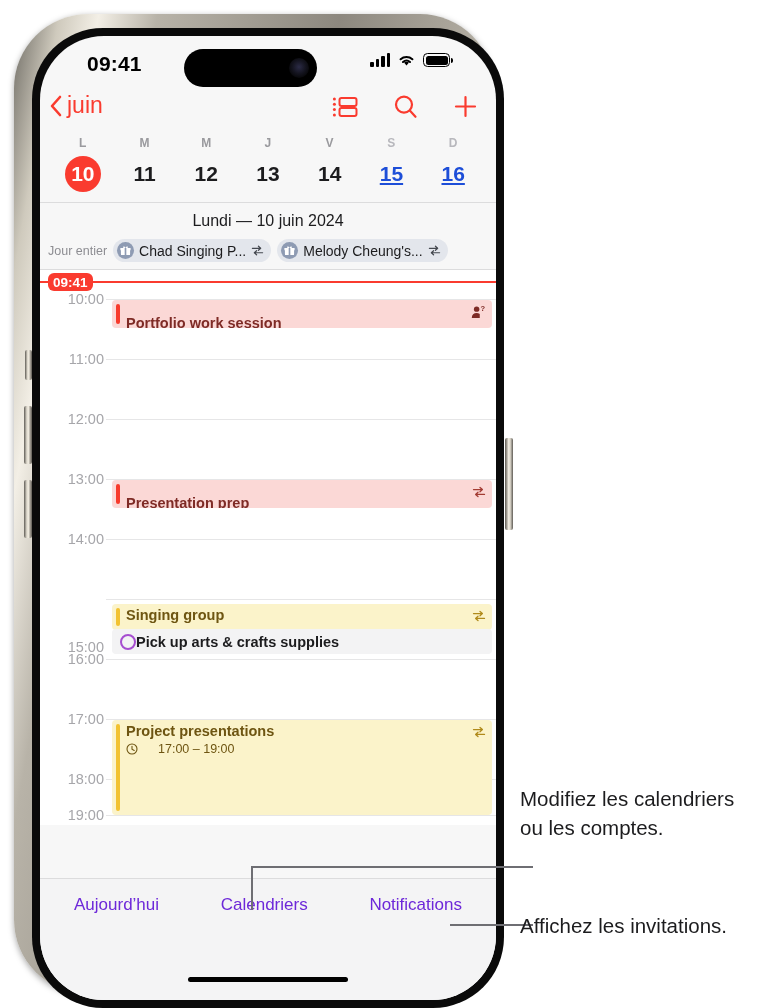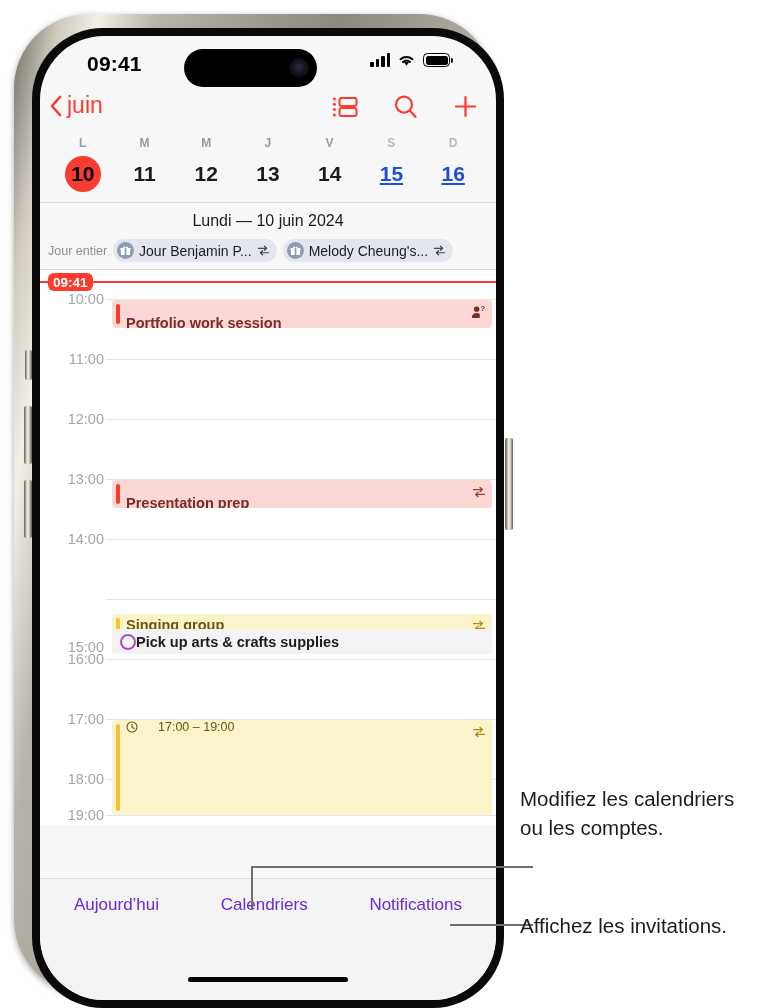--- a/index.html
+++ b/index.html
@@ -96,21 +96,21 @@
     padding-bottom: 6px;
   }
   .dow-row > div.we { color: #b8b8bd; }
   .dnum-row > div { font-size: 21px; font-weight: bold; color: #1c1c1e; height: 36px; line-height: 36px; }
   .dnum-row > div.we { color: #1d4ed8; text-decoration: underline; }
   .dnum-row .today {
     position: relative;
   }
   .dnum-row .today span {
     display: inline-block; width: 36px; height: 36px; line-height: 36px;
-    border-radius: 50%; background: #fa3b2f; color: #000000;
+    border-radius: 50%; background: #fa3b2f; color: #ffffff;
   }
   .strip-sep { height: 1px; background: #dcdcdd; margin: 4px 0 0; }
 
   
   .dayhdr {
     text-align: center; padding: 9px 0 8px;
     font-size: 16px; color: #1c1c1e;
   }
   .allday-row {
     display: flex; align-items: center; gap: 6px;
@@ -294,21 +294,21 @@
         <div class="chip">
           <div class="chip-ico">
             <svg width="11" height="11" viewBox="0 0 12 12">
               <rect x="1" y="4.6" width="10" height="6.4" rx="1" fill="#fff"></rect>
               <rect x="0.4" y="3.2" width="11.2" height="2.4" rx=".7" fill="#fff"></rect>
               <rect x="5.1" y="3.2" width="1.8" height="7.8" fill="#8e9bb3"></rect>
               <path d="M6 3.2 C5 1 3 1.4 3.4 2.6 C3.7 3.4 5 3.3 6 3.2Z" fill="#fff"></path>
               <path d="M6 3.2 C7 1 9 1.4 8.6 2.6 C8.3 3.4 7 3.3 6 3.2Z" fill="#fff"></path>
             </svg>
           </div>
-          <div class="chip-txt">Jour Benjamin P...</div>
+          <div class="chip-txt">Chad Singing P...</div>
           <svg class="rep" width="13" height="13" viewBox="0 0 14 14">
             <path d="M1.5 4.6 H10.2 M8 2.4 L10.4 4.6 L8 6.8" stroke="#44484f" stroke-width="1.3" fill="none" stroke-linecap="round" stroke-linejoin="round"></path>
             <path d="M12.5 9.4 H3.8 M6 7.2 L3.6 9.4 L6 11.6" stroke="#44484f" stroke-width="1.3" fill="none" stroke-linecap="round" stroke-linejoin="round"></path>
           </svg>
         </div>
 
         <div class="chip">
           <div class="chip-ico">
             <svg width="11" height="11" viewBox="0 0 12 12">
               <rect x="1" y="4.6" width="10" height="6.4" rx="1" fill="#fff"></rect>
@@ -365,36 +365,37 @@
 
         <div class="evt red" style="top:210px;height:28px;">
           <div class="evt-bar" style="height:20px;"></div>
           <div class="evt-title">Presentation prep</div>
           <svg class="evt-ico" width="14" height="14" viewBox="0 0 14 14">
             <path d="M1.5 4.6 H10.2 M8 2.4 L10.4 4.6 L8 6.8" stroke="#a33c33" stroke-width="1.3" fill="none" stroke-linecap="round" stroke-linejoin="round"></path>
             <path d="M12.5 9.4 H3.8 M6 7.2 L3.6 9.4 L6 11.6" stroke="#a33c33" stroke-width="1.3" fill="none" stroke-linecap="round" stroke-linejoin="round"></path>
           </svg>
         </div>
 
-        <div class="evt yel" style="top:344px;height:26px;">
+        <div class="evt yel" style="top:334px;height:26px;">
           <div class="evt-bar" style="height:18px;"></div>
           <div class="evt-title">Singing group</div>
           <svg class="evt-ico" width="14" height="14" viewBox="0 0 14 14">
             <path d="M1.5 4.6 H10.2 M8 2.4 L10.4 4.6 L8 6.8" stroke="#b08a1b" stroke-width="1.3" fill="none" stroke-linecap="round" stroke-linejoin="round"></path>
             <path d="M12.5 9.4 H3.8 M6 7.2 L3.6 9.4 L6 11.6" stroke="#b08a1b" stroke-width="1.3" fill="none" stroke-linecap="round" stroke-linejoin="round"></path>
           </svg>
         </div>
 
         <div class="rem" style="top:359px;height:25px;">
           <div class="rem-circle"></div>
           <div class="rem-txt">Pick up arts &amp; crafts supplies</div>
         </div>
 
         <div class="evt yel" style="top:450px;height:95px;">
           <div class="evt-bar" style="height:87px;"></div>
+          <div class="evt-title">Project presentations</div>
           <div class="evt-sub">
             <svg width="12" height="12" viewBox="0 0 12 12">
               <circle cx="6" cy="6" r="5" stroke="#6e5512" stroke-width="1.1" fill="none"></circle>
               <path d="M6 3.2 V6.2 L8.2 7.4" stroke="#6e5512" stroke-width="1.1" fill="none" stroke-linecap="round"></path>
             </svg>
             <span>17:00 – 19:00</span>
           </div>
           <svg class="evt-ico" width="14" height="14" viewBox="0 0 14 14">
             <path d="M1.5 4.6 H10.2 M8 2.4 L10.4 4.6 L8 6.8" stroke="#b08a1b" stroke-width="1.3" fill="none" stroke-linecap="round" stroke-linejoin="round"></path>
             <path d="M12.5 9.4 H3.8 M6 7.2 L3.6 9.4 L6 11.6" stroke="#b08a1b" stroke-width="1.3" fill="none" stroke-linecap="round" stroke-linejoin="round"></path>

